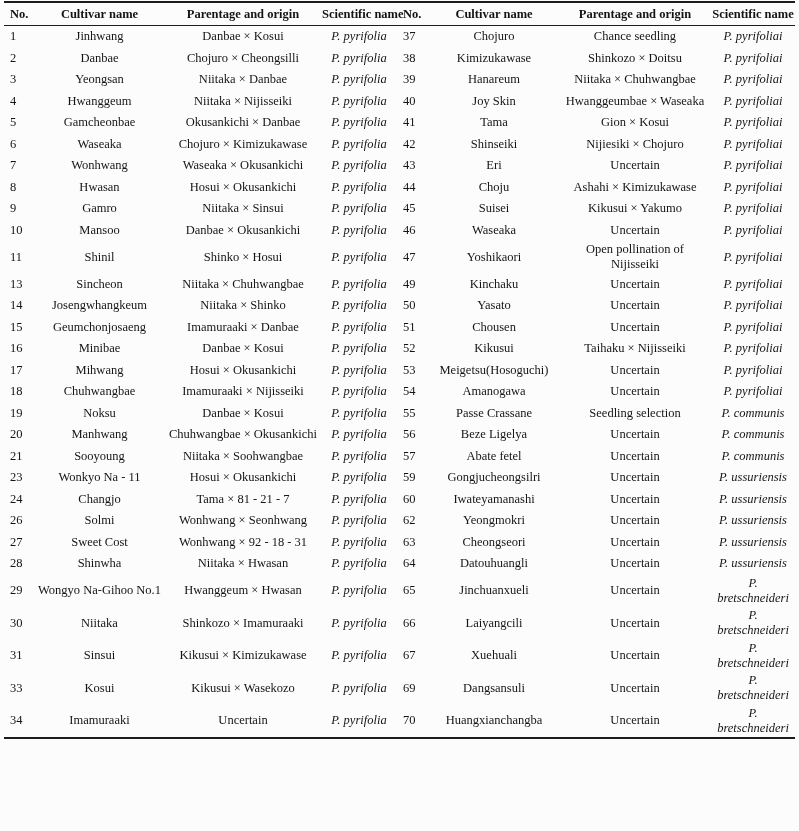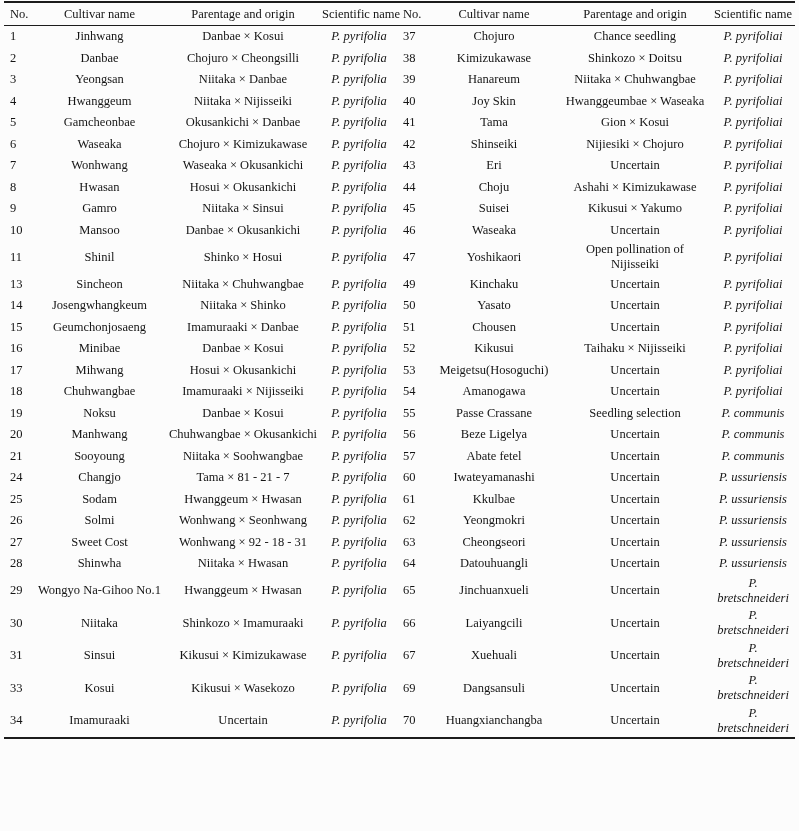--- a/index.html
+++ b/index.html
@@ -23,21 +23,21 @@
   }
   col.c-no1{width:30px;}
   col.c-cv1{width:131px;}
   col.c-pa1{width:156px;}
   col.c-sc1{width:76px;}
   col.c-no2{width:32px;}
   col.c-cv2{width:130px;}
   col.c-pa2{width:152px;}
   col.c-sc2{width:84px;}
   thead th{
-    font-weight:normal;
+    font-weight:bold;
     font-size:12.5px;
     text-align:center;
     padding:4px 1px 3px 1px;
     border-bottom:1.5px solid #1c1c1c;
     white-space:nowrap;
   }
   thead th.h-no{text-align:left;padding-left:6px;}
   tbody td{
     font-size:12.5px;
     text-align:center;
@@ -272,36 +272,36 @@
           <td class="no">21</td>
           <td>Sooyoung</td>
           <td>Niitaka × Soohwangbae</td>
           <td class="sci">P. pyrifolia</td>
           <td class="no">57</td>
           <td>Abate fetel</td>
           <td>Uncertain</td>
           <td class="sci">P. communis</td>
         </tr>
         <tr>
+          <td class="no">23</td>
+          <td>Wonkyo Na - 11</td>
+          <td>Hosui × Okusankichi</td>
+          <td class="sci">P. pyrifolia</td>
+          <td class="no">59</td>
+          <td>Gongjucheongsilri</td>
+          <td>Uncertain</td>
+          <td class="sci">P. ussuriensis</td>
+        </tr>
+        <tr>
           <td class="no">24</td>
           <td>Changjo</td>
           <td>Tama × 81 - 21 - 7</td>
           <td class="sci">P. pyrifolia</td>
           <td class="no">60</td>
           <td>Iwateyamanashi</td>
-          <td>Uncertain</td>
-          <td class="sci">P. ussuriensis</td>
-        </tr>
-        <tr>
-          <td class="no">25</td>
-          <td>Sodam</td>
-          <td>Hwanggeum × Hwasan</td>
-          <td class="sci">P. pyrifolia</td>
-          <td class="no">61</td>
-          <td>Kkulbae</td>
           <td>Uncertain</td>
           <td class="sci">P. ussuriensis</td>
         </tr>
         <tr>
           <td class="no">26</td>
           <td>Solmi</td>
           <td>Wonhwang × Seonhwang</td>
           <td class="sci">P. pyrifolia</td>
           <td class="no">62</td>
           <td>Yeongmokri</td>

